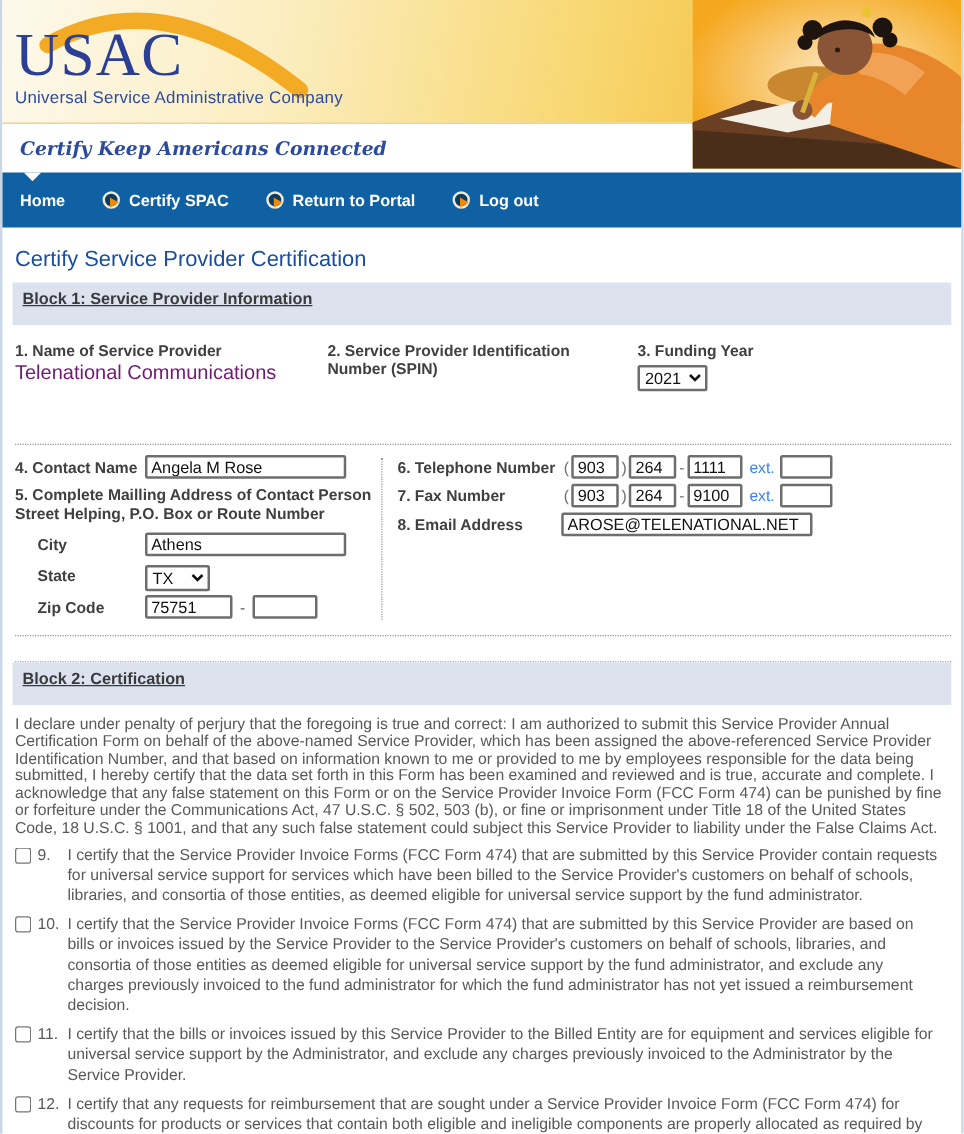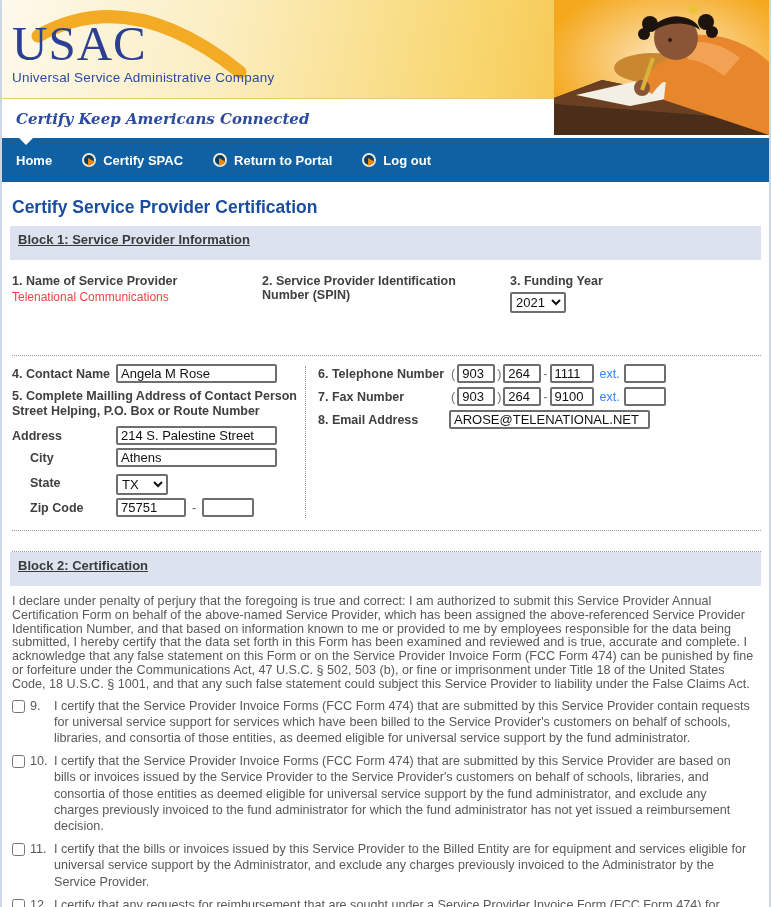--- a/index.html
+++ b/index.html
@@ -24,26 +24,26 @@
   .nav { position:relative; height:44px; background:#1061a3; display:flex; align-items:center; gap:30px; padding:0 14px; }
   .nav-notch { position:absolute; top:0; left:17px; width:0; height:0;
     border-left:7px solid transparent; border-right:7px solid transparent; border-top:7px solid #ffffff; }
   .nav-item { display:flex; align-items:center; gap:7px; color:#ffffff; font-size:13px; font-weight:bold; cursor:pointer; }
   .play-icon { width:14px; height:14px; border-radius:50%; background:#0b3a62; border:2px solid #efe8d4; position:relative; flex:0 0 auto; }
   .play-icon::after { content:""; position:absolute; left:4px; top:2.5px; width:0; height:0;
     border-top:4.5px solid transparent; border-bottom:4.5px solid transparent; border-left:7px solid #f08a00; }
 
   
   .content { padding:0 6px 0 8px; }
-  .page-title { color:#1a4d9e; font-size:17.5px; font-weight:bold; margin:15px 0 8px 2px; }
+  .page-title { color:#1a4d9e; font-size:17.5px; font-weight:normal; margin:15px 0 8px 2px; }
   .block-bar { background:#dde3ee; min-height:33px; padding:4px 8px 12px 8px; margin-right:2px; }
   .block-heading { font-size:13px; font-weight:bold; color:#3a3a3c; text-decoration:underline; }
 
   .label { font-size:12.5px; font-weight:bold; color:#404040; }
-  .value { font-size:12px; color:#ef4444; }
+  .value { font-size:16px; color:#701a75; }
 
   .row1 { display:flex; margin:14px 0 0 2px; }
   .row1 .col1 { width:250px; }
   .row1 .col2 { width:248px; padding-right:30px; }
   .row1 .col3 { flex:1; }
   .row1 .value { margin-top:2px; }
   .select-box { margin-top:4px; border:2px solid #6e6e6e; border-radius:2px; font-family:"Liberation Sans",sans-serif;
     font-size:13px; color:#111; background:#fff; height:21px; }
 
   .dotted-h { border-top:1px dotted #9a9a9a; margin:0 2px; }
@@ -192,24 +192,20 @@
       <div class="contact-left">
         <div class="frow name-row">
           <span class="label">4. Contact Name</span>
           <input class="box in-wide" value="Angela M Rose" style="">
         </div>
         <div class="label mail-label">
           <div>5. Complete Mailling Address of Contact Person</div>
           <div>Street Helping, P.O. Box or Route Number</div>
         </div>
         <div class="frow">
-          <span class="label addr-label">Address</span>
-          <input class="box in-wide" value="214 S. Palestine Street" style="">
-        </div>
-        <div class="frow">
           <span class="label sub-label">City</span>
           <input class="box in-wide" value="Athens" style="">
         </div>
         <div class="frow">
           <span class="label sub-label">State</span>
           <select class="select-box state-select">
             <option>TX</option>
           </select>
         </div>
         <div class="frow">

